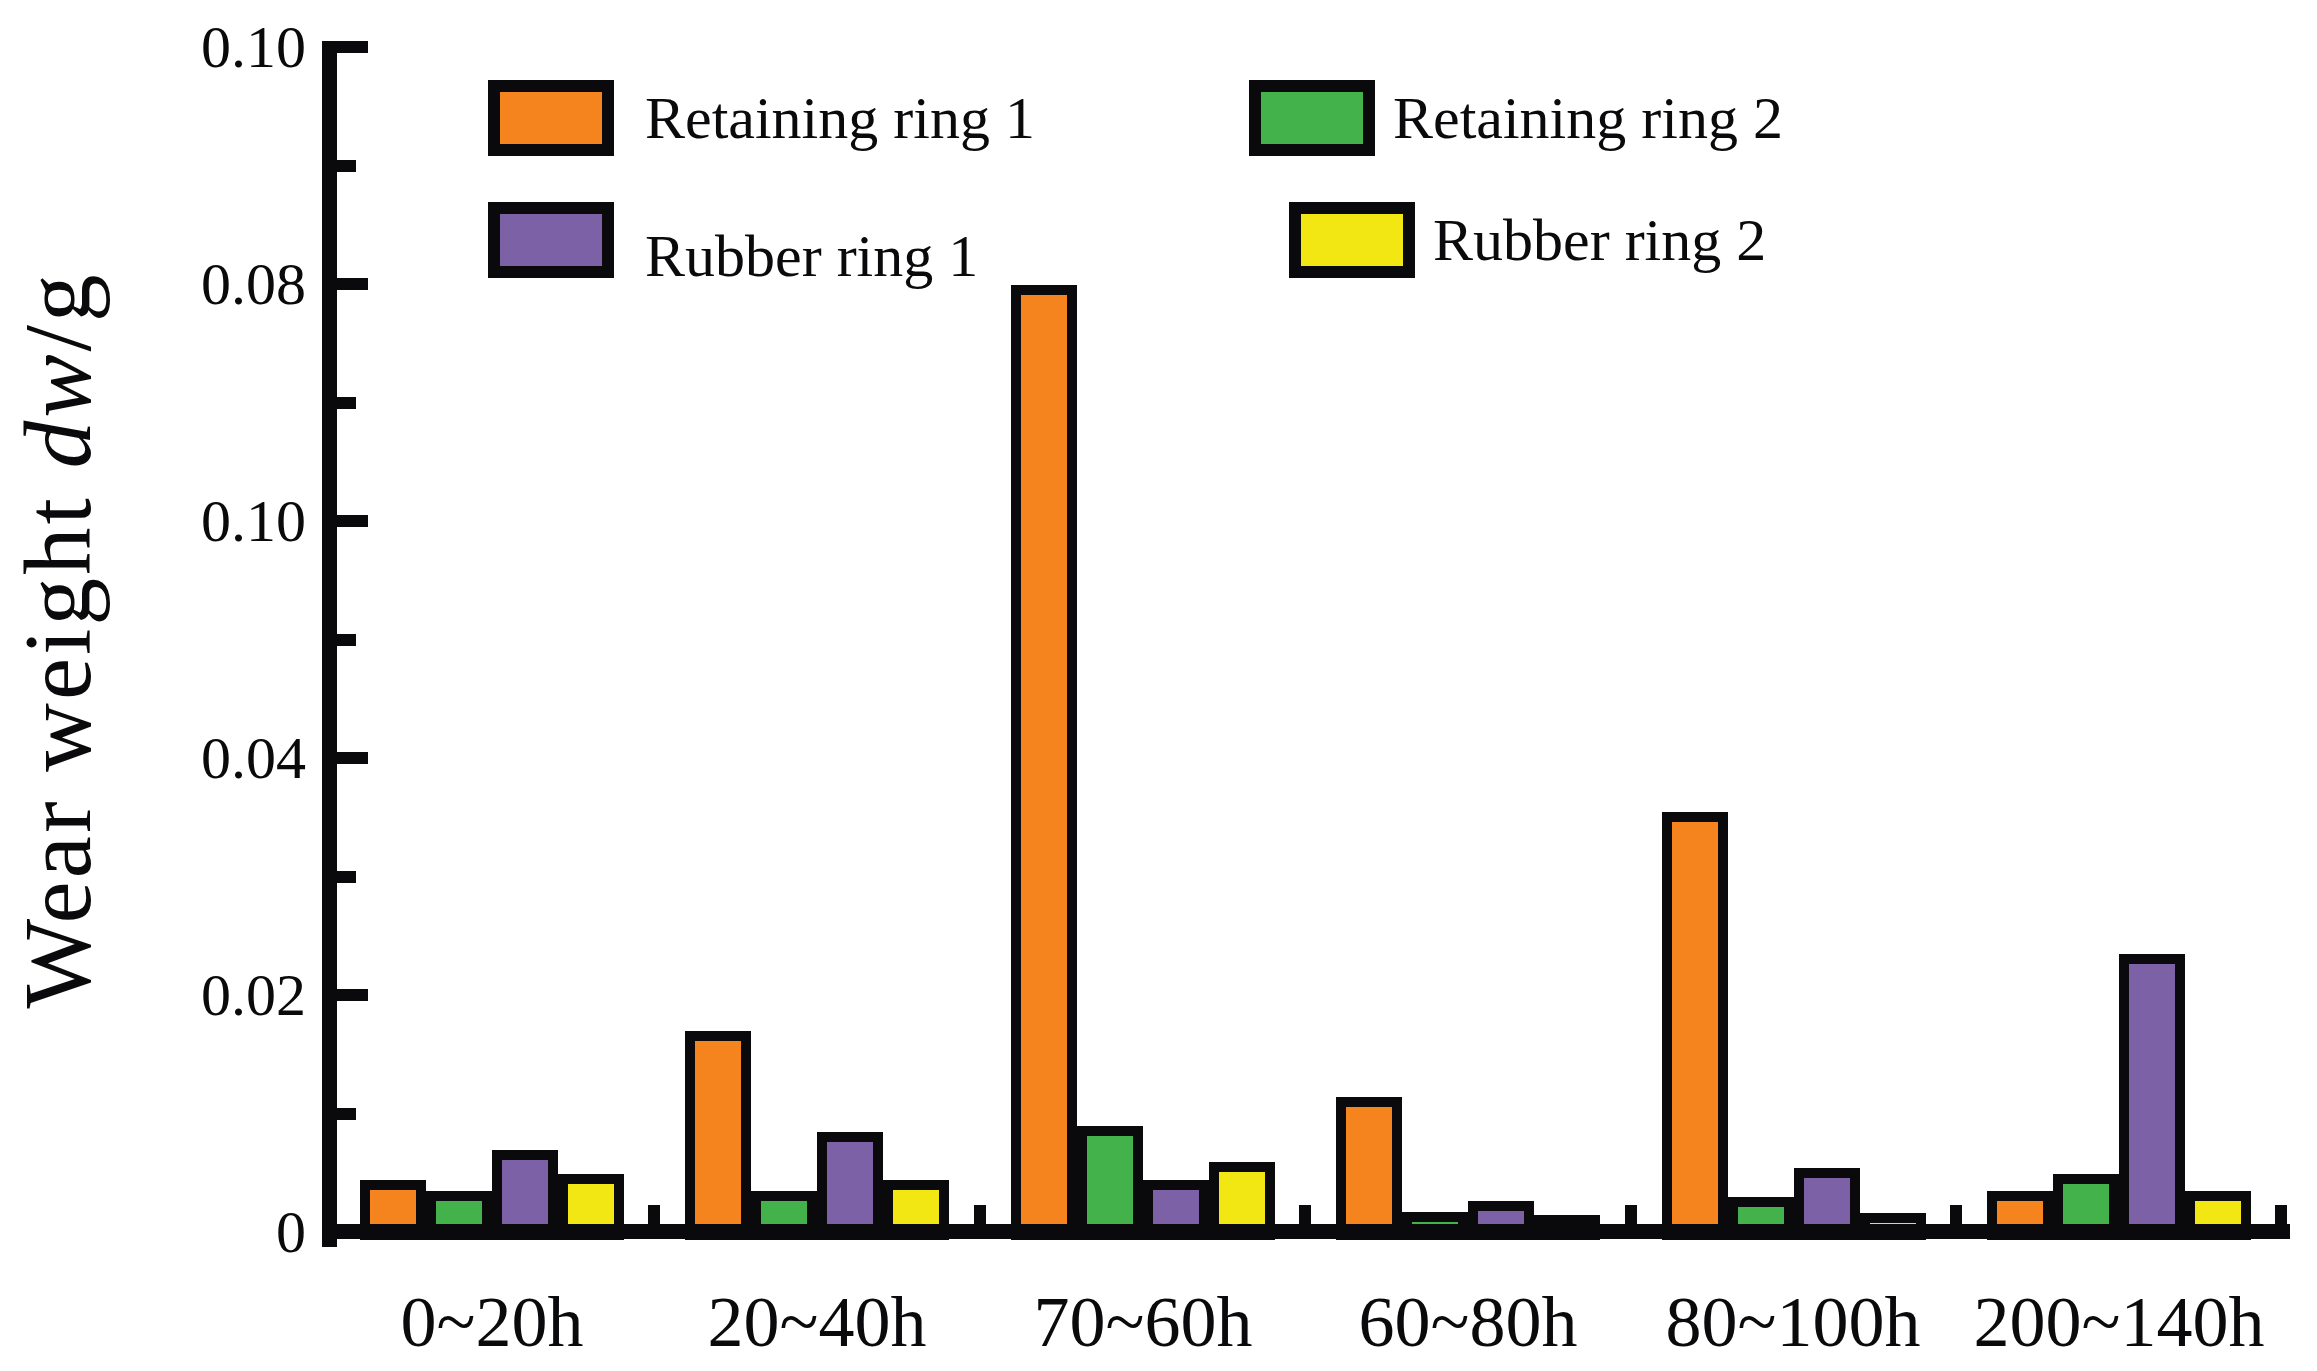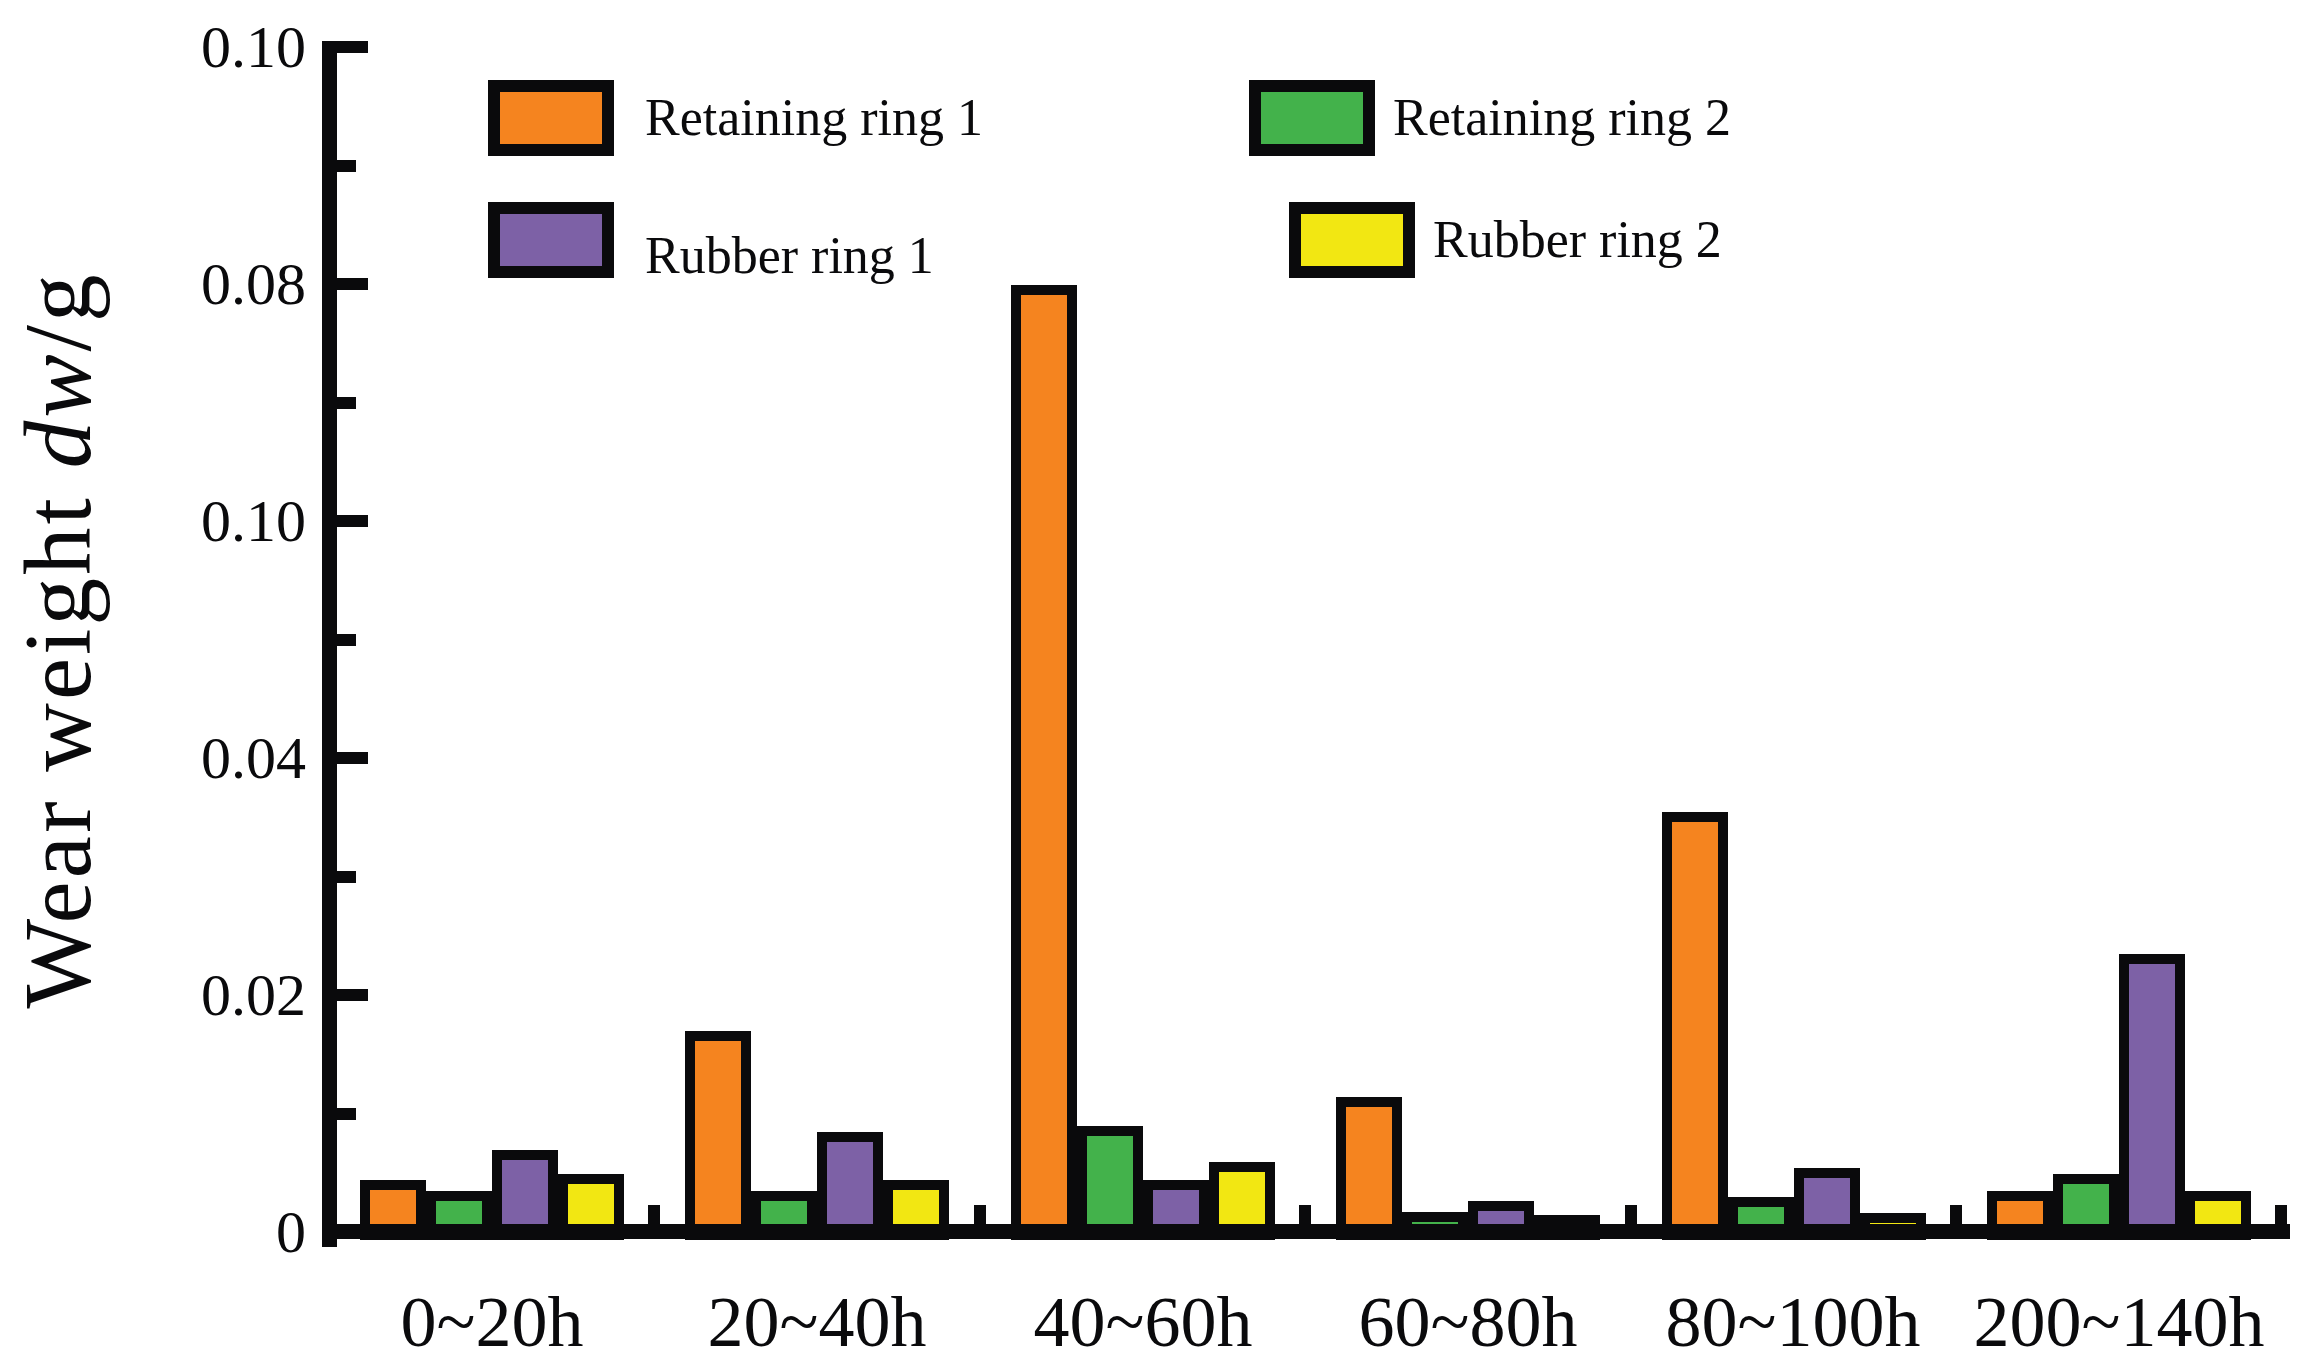--- a/index.html
+++ b/index.html
@@ -10,21 +10,21 @@
   .tick{position:absolute;background:#0a0a0c;}
   .ytick-label{position:absolute;font-size:60px;line-height:84px;text-align:right;
                width:260px;white-space:nowrap;}
   .xtick-label{position:absolute;font-size:72px;line-height:88px;text-align:center;
                width:360px;white-space:nowrap;margin-top:16px;}
   .bar{position:absolute;border:10px solid #0a0a0c;box-sizing:border-box;}
   .ylabel{position:absolute;left:58px;top:640px;transform:translate(-50%,-50%) rotate(-90deg);
           font-size:95px;letter-spacing:3px;white-space:nowrap;}
   .legend-swatch{position:absolute;width:126px;height:76px;border:12px solid #0a0a0c;
                  box-sizing:border-box;}
-  .legend-label{position:absolute;font-size:52px;line-height:88px;white-space:nowrap;}
+  .legend-label{position:absolute;font-size:60px;line-height:88px;white-space:nowrap;}
 </style>
 </head>
 <body>
 
 <div class="chart">
   <div class="ylabel"><span>Wear weight </span><i>dw</i><span>/g</span></div>
   <div id="plot">
       <div class="bar" style="left: 360px; top: 1180px; width: 66px; height: 60px; background: rgb(245, 132, 31);"></div>
       <div class="bar" style="left: 426px; top: 1191px; width: 66px; height: 49px; background: rgb(67, 178, 75);"></div>
       <div class="bar" style="left: 492px; top: 1150px; width: 66px; height: 90px; background: rgb(125, 97, 166);"></div>
@@ -68,21 +68,21 @@
       <div class="tick" style="left: 335px; top: 396.5px; width: 21px; height: 12px;"></div>
       <div class="tick" style="left: 335px; top: 159.5px; width: 21px; height: 12px;"></div>
       <div class="tick" style="left: 648px; top: 1205px; width: 12px; height: 19px;"></div>
       <div class="tick" style="left: 974px; top: 1205px; width: 12px; height: 19px;"></div>
       <div class="tick" style="left: 1299px; top: 1205px; width: 12px; height: 19px;"></div>
       <div class="tick" style="left: 1625px; top: 1205px; width: 12px; height: 19px;"></div>
       <div class="tick" style="left: 1950px; top: 1205px; width: 12px; height: 19px;"></div>
       <div class="tick" style="left: 2275px; top: 1205px; width: 12px; height: 19px;"></div>
       <div class="xtick-label" style="left: 312px; top: 1262px;">0~20h</div>
       <div class="xtick-label" style="left: 637px; top: 1262px;">20~40h</div>
-      <div class="xtick-label" style="left: 963px; top: 1262px;">40~60h</div>
+      <div class="xtick-label" style="left: 963px; top: 1262px;">70~60h</div>
       <div class="xtick-label" style="left: 1288px; top: 1262px;">60~80h</div>
       <div class="xtick-label" style="left: 1613px; top: 1262px;">80~100h</div>
       <div class="xtick-label" style="left: 1939px; top: 1262px;">200~140h</div>
     </div>
   <div id="legend">
       <div class="legend-swatch" style="left: 488px; top: 80px; background: rgb(245, 132, 31);"></div>
       <div class="legend-label" style="left: 645px; top: 74px;">Retaining ring 1</div>
       <div class="legend-swatch" style="left: 1249px; top: 80px; background: rgb(67, 178, 75);"></div>
       <div class="legend-label" style="left: 1393px; top: 74px;">Retaining ring 2</div>
       <div class="legend-swatch" style="left: 488px; top: 202px; background: rgb(125, 97, 166);"></div>

